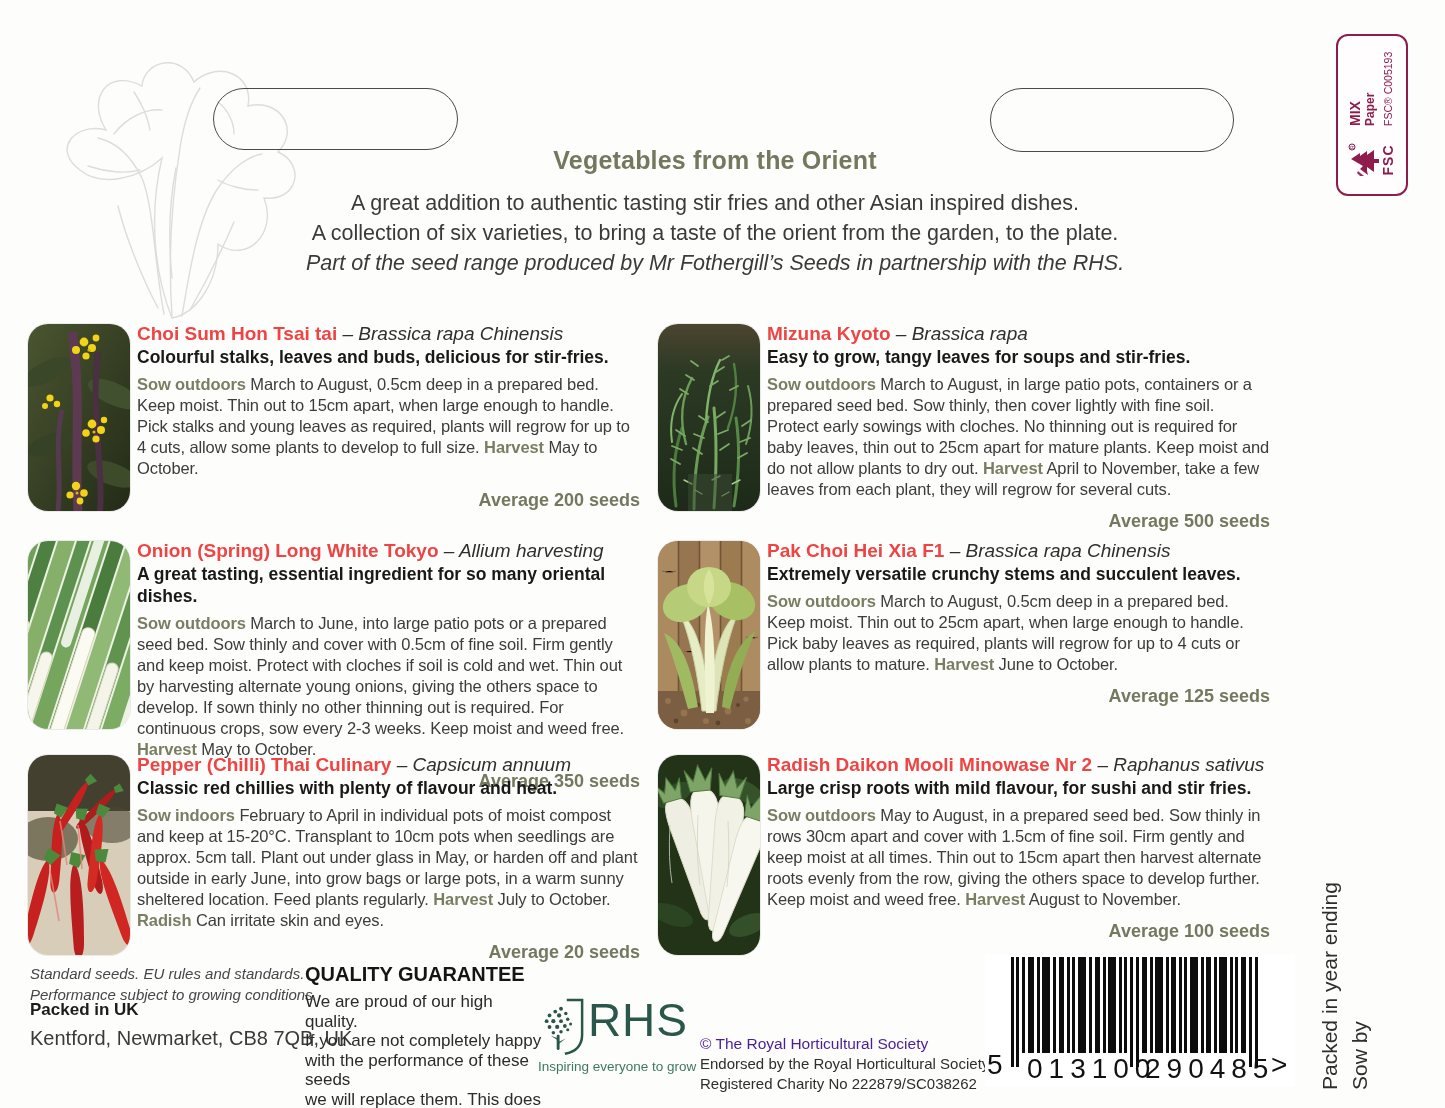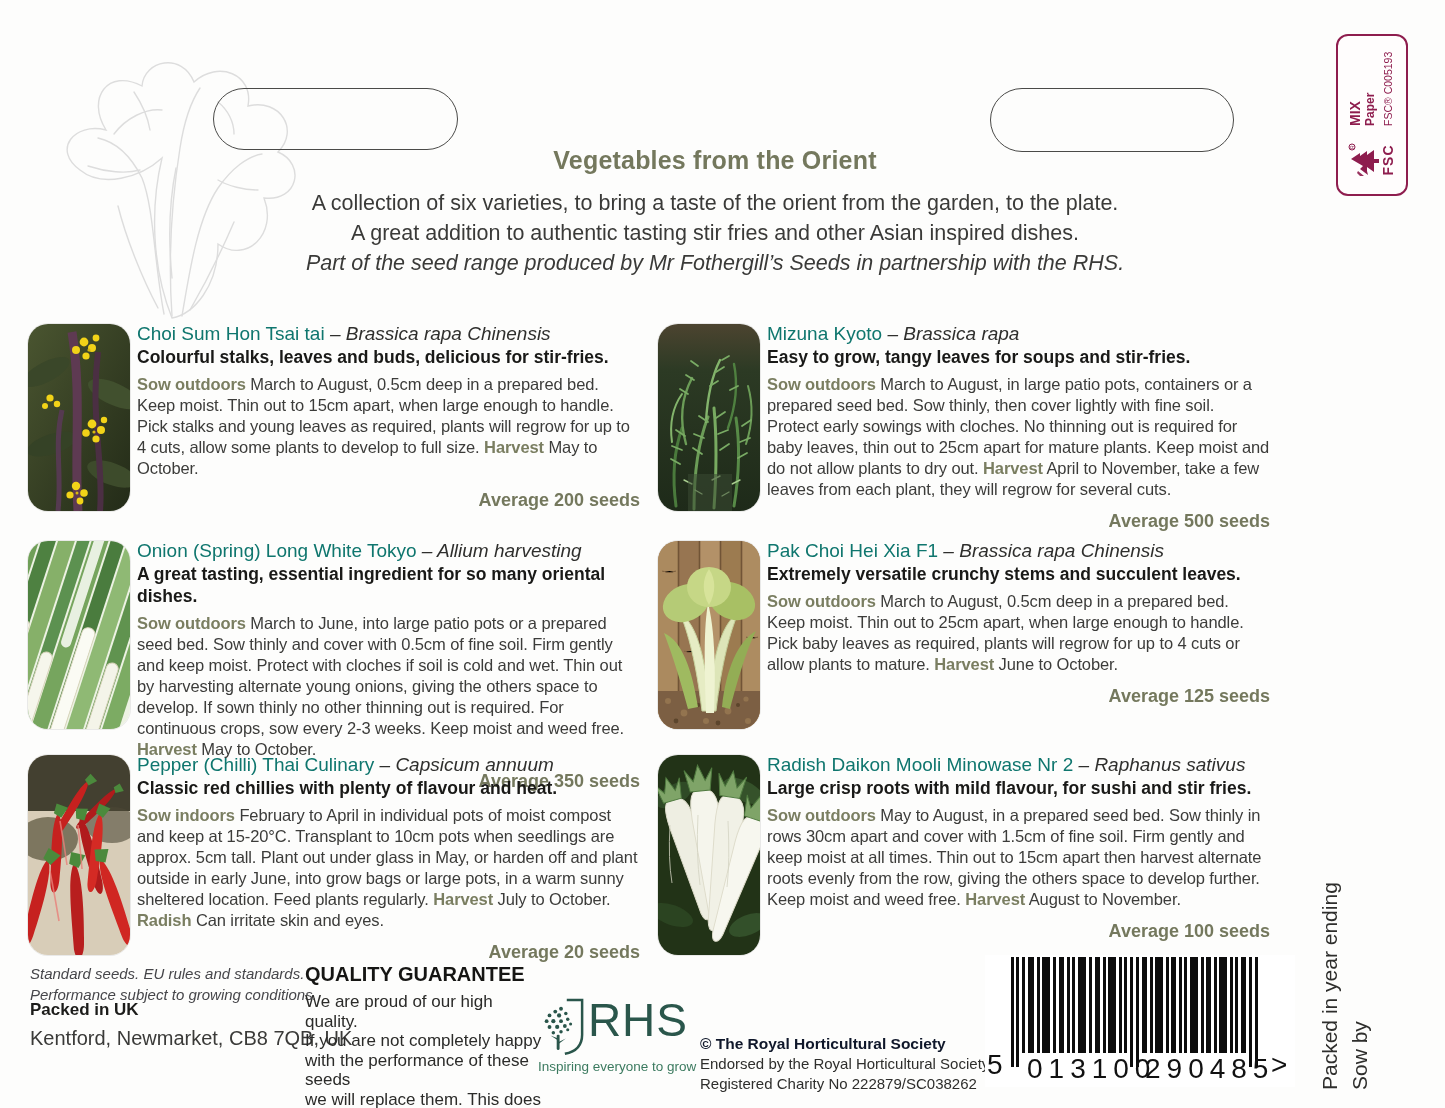--- a/index.html
+++ b/index.html
@@ -33,21 +33,21 @@
   .fsc-right .l2 { font-weight:bold; font-size:12px; }
   .fsc-right .l3 { font-size:10.5px; margin-top:3px; }
 
   
   .variety { position:absolute; width:612px; }
   .v-photo { position:absolute; left:0; top:2px; width:102px; border-radius:20px; overflow:hidden;
     box-shadow:0 0 0 1px rgba(0,0,0,.08); }
   .v-photo svg { display:block; }
   .v-text { position:absolute; left:109px; top:0; width:503px; }
   .v-title { font-size:19px; line-height:23px; }
-  .v-name { font-weight:normal; color:#0f766e; }
+  .v-name { font-weight:bold; color:#ef4444; }
   .v-latin { font-style:italic; color:#2f2f2d; font-weight:normal; }
   .v-sub { font-size:17.5px; font-weight:bold; color:#191917; line-height:22px; margin-top:1px; }
   .v-body { font-size:16.5px; line-height:21px; color:#3c3c3a; margin-top:6px; letter-spacing:-0.1px; }
   .accent { font-weight:bold; color:#7a7e61; }
   .v-caution { margin-top:0; }
   .v-avg { text-align:right; font-size:18px; font-weight:bold; color:#74785d; margin-top:11px; }
 
   
   .std { position:absolute; left:30px; top:963px; font-size:15px; font-style:italic; color:#46464a; line-height:21px; }
   .packed { position:absolute; left:30px; top:1000px; font-size:17px; font-weight:bold; color:#1c1c1a; }
@@ -55,21 +55,21 @@
   .quality { position:absolute; left:305px; top:963px; width:240px; }
   .q-title { font-size:20px; font-weight:bold; color:#151513; margin-bottom:6px; }
   .q-line { font-size:17px; color:#2b2b29; line-height:19.5px; }
 
   .rhs-block { position:absolute; left:538px; top:995px; width:150px; }
   .rhs-row { display:flex; align-items:flex-start; }
   .rhs-word { font-size:46px; color:#2a564b; letter-spacing:1px; line-height:50px; font-weight:500; }
   .rhs-tag { font-size:13.5px; color:#3b7a5f; margin-top:2px; white-space:nowrap; }
 
   .rhs-text { position:absolute; left:700px; top:1034px; line-height:20px; }
-  .rhs-c1 { font-size:15.5px; font-weight:bold; color:#0f172a; }
+  .rhs-c1 { font-size:15.5px; font-weight:normal; color:#4c1d95; }
   .rhs-c2, .rhs-c3 { font-size:15px; color:#2e2e2c; }
 
   
   .barcode { position:absolute; left:985px; top:955px; width:310px; height:132px; background:#fff; }
   .bc-digit { position:absolute; font-size:28px; color:#111; font-family:"Liberation Sans",sans-serif; letter-spacing:4px; }
 
   
   .vtext { position:absolute; transform-origin:0 100%; transform:rotate(-90deg);
     white-space:nowrap; font-size:21px; color:#2e2e2c; }
 
@@ -116,22 +116,22 @@
       <div class="fsc-right">
         <span class="l1">MIX</span>
         <span class="l2">Paper</span>
         <span class="l3">FSC® C005193</span>
       </div>
     </div>
   </div>
 
   <div class="pkt-title">Vegetables from the Orient</div>
   <div class="intro">
+    <div>A great addition to authentic tasting stir fries and other Asian inspired dishes.</div>
     <div>A collection of six varieties, to bring a taste of the orient from the garden, to the plate.</div>
-    <div>A great addition to authentic tasting stir fries and other Asian inspired dishes.</div>
     <div class="it">Part of the seed range produced by Mr Fothergill’s Seeds in partnership with the RHS.</div>
   </div>
 
   <section class="variety" style="left:28px; top:322px;">
     <div class="v-photo">
       <svg width="102" height="187" viewBox="0 0 102 187">
         <defs>
             <linearGradient id="g-cs" x1="0" y1="0" x2="1" y2="1">
           <stop offset="0" stop-color="#4a5530"></stop>
               <stop offset="1" stop-color="#232b18"></stop>

